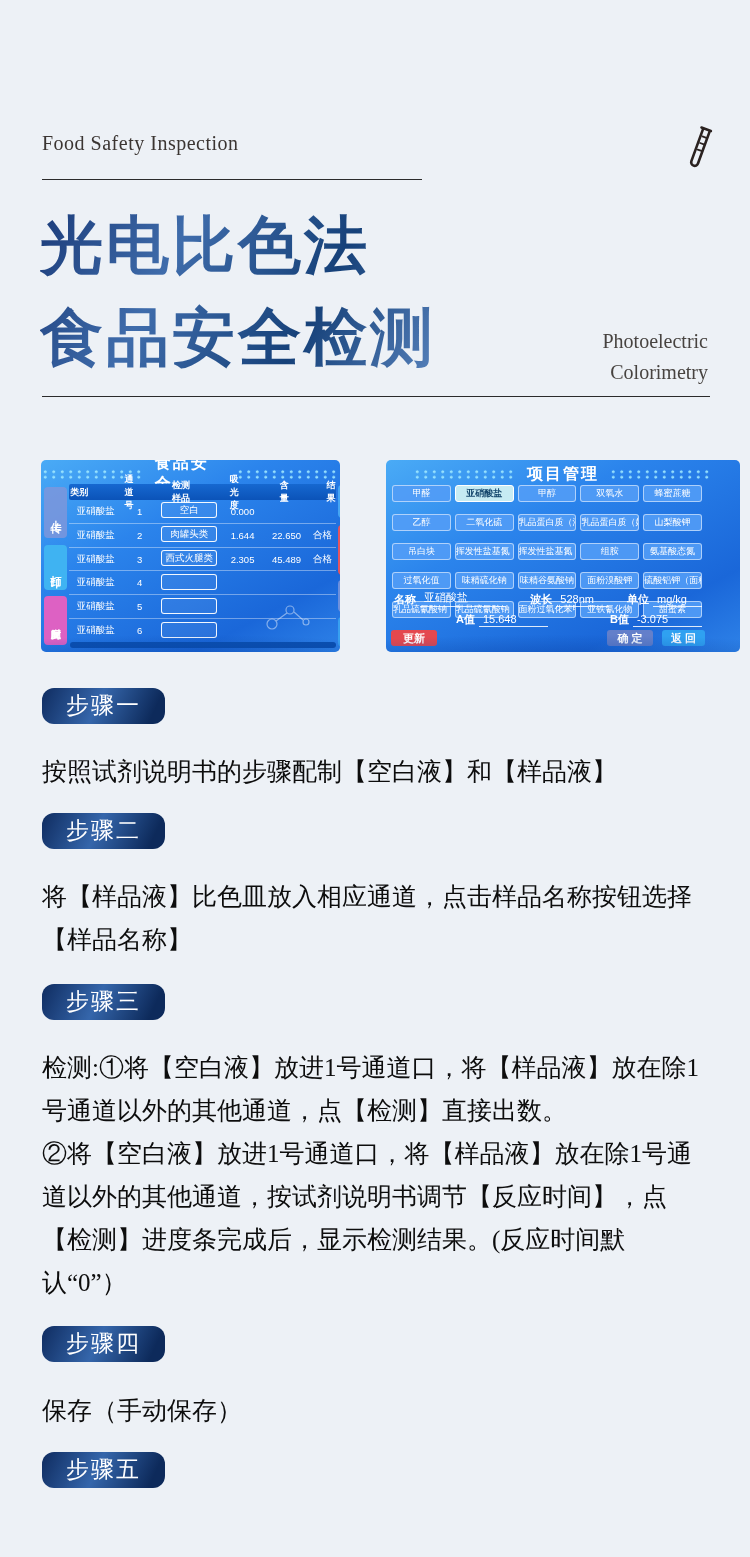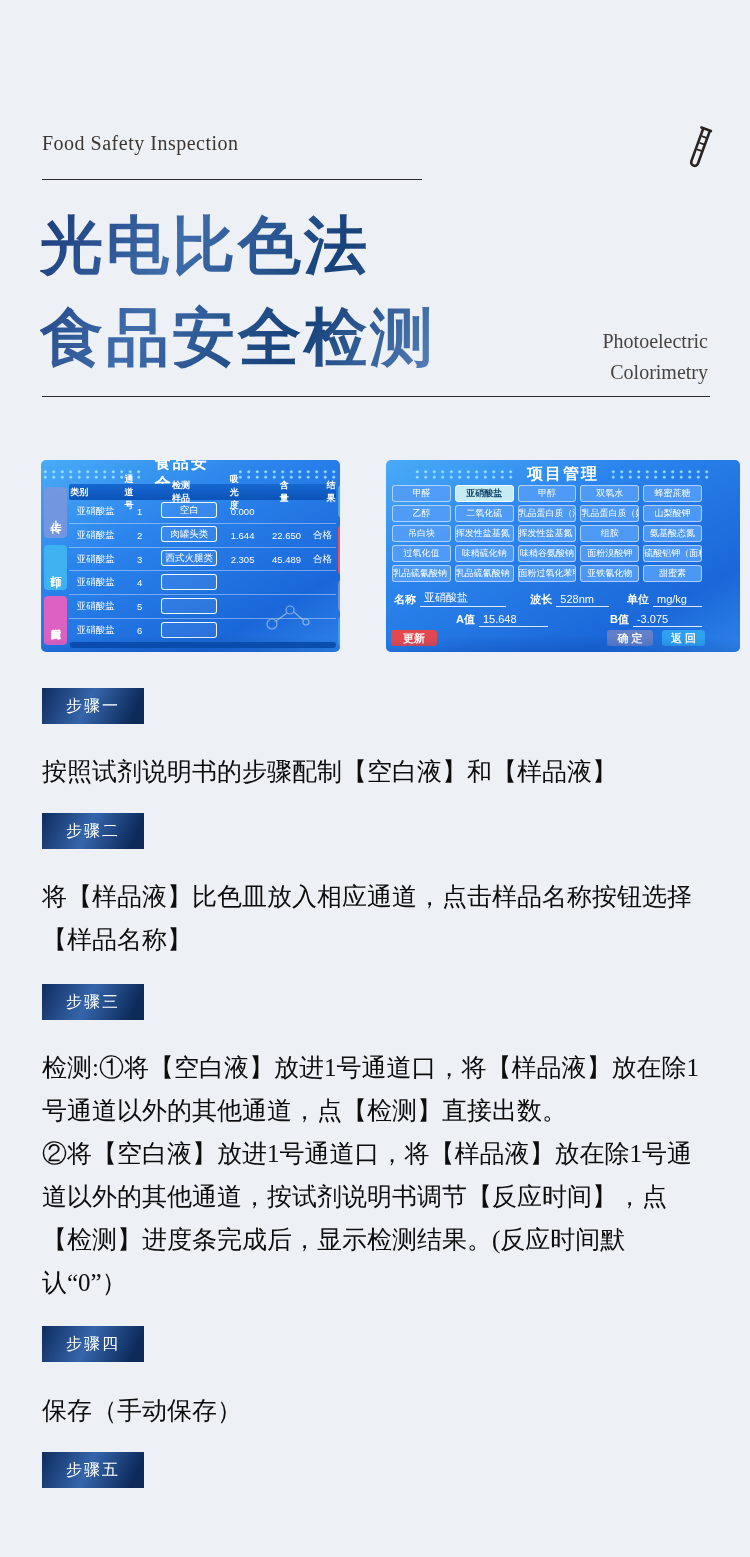--- a/index.html
+++ b/index.html
@@ -54,43 +54,43 @@
   .b-upload  { left:3px;  top:27px;  width:23px; height:51px; background:rgba(125,150,220,.85); }
   .b-print   { left:3px;  top:85px;  width:23px; height:45px; background:#3fb3f2; }
   .b-reaction{ left:3px;  top:136px; width:23px; height:49px; background:#dd61c3; font-size:10px; letter-spacing:0; }
   .b-detect  { left:297px; top:25px;  width:24px; height:33px; background:#45a5f3; }
   .b-stop    { left:297px; top:65px;  width:24px; height:50px; background:#e25560; font-size:10px; letter-spacing:0; }
   .b-save    { left:297px; top:120px; width:24px; height:32px; background:rgba(125,150,220,.85); }
   .b-back    { left:297px; top:157px; width:24px; height:30px; background:#38a0f0; }
 
   
   .grid { position:absolute; left:6px; top:25px; width:310px; display:grid;
-    grid-template-columns:repeat(5,1fr); gap:3px 4px; }
+    grid-template-columns:repeat(5,1fr); gap:12px 4px; }
   .gbtn { height:17px; line-height:15px; text-align:center; font-size:9px; color:#fff;
     background:rgba(82,156,246,.9); border:1px solid rgba(255,255,255,.55); border-radius:3px;
     overflow:hidden; white-space:nowrap; cursor:pointer; }
   .gbtn.selected { background:#c6ebf3; color:#16486e; border-color:#fff; font-weight:bold; }
 
   .fields1 { position:absolute; left:8px; top:130px; width:308px; display:flex; align-items:flex-end; font-size:11px; font-weight:bold; }
   .fields2 { position:absolute; left:8px; top:152px; width:308px; display:flex; align-items:flex-end; font-size:11px; font-weight:bold; }
   .fld-label { margin-right:4px; white-space:nowrap; }
   .fld-value { border-bottom:1px solid rgba(255,255,255,.85); padding:0 2px 1px 4px; font-weight:normal; white-space:nowrap; }
   .w-name{width:92px;} .w-wave{width:56px;} .w-unit{width:52px;} .w-ab{width:72px;}
   .rbtn { position:absolute; height:16px; line-height:16px; text-align:center; font-size:11px; font-weight:bold;
     color:#fff; border-radius:3px; cursor:pointer; }
   .b-update  { left:5px;   top:170px; width:46px; background:#e4484f; }
   .b-confirm { left:221px; top:170px; width:46px; background:rgba(107,130,200,.9); }
   .b-rback   { left:276px; top:170px; width:43px; background:#2fa1f1; }
 
   .molecule { position:absolute; right:26px; bottom:16px; opacity:.45; }
 
   
   .steps { position:absolute; left:42px; top:688px; width:668px; }
-  .badge { display:inline-block; height:36px; line-height:35px; padding:0 24px; border-radius:0;
-    font-size:16px; letter-spacing:2px; color:#fff;
+  .badge { display:inline-block; height:36px; line-height:35px; padding:0 24px; border-radius:12px;
+    font-size:23px; letter-spacing:2px; color:#fff;
     background:linear-gradient(115deg,#0f2c60 0%,#3566ab 45%,#0d2a5b 88%); }
   .step-text { font-size:25px; line-height:43px; color:#0d0d0d; }
   .m1{margin-top:26px;} .m2{margin-top:20px;} .m3{margin-top:23px;} .m4{margin-top:22px;} .m5{margin-top:27px;}
 </style>
 </head>
 <body>
 
 <div class="page">
 
   <div class="eyebrow">Food Safety Inspection</div>

